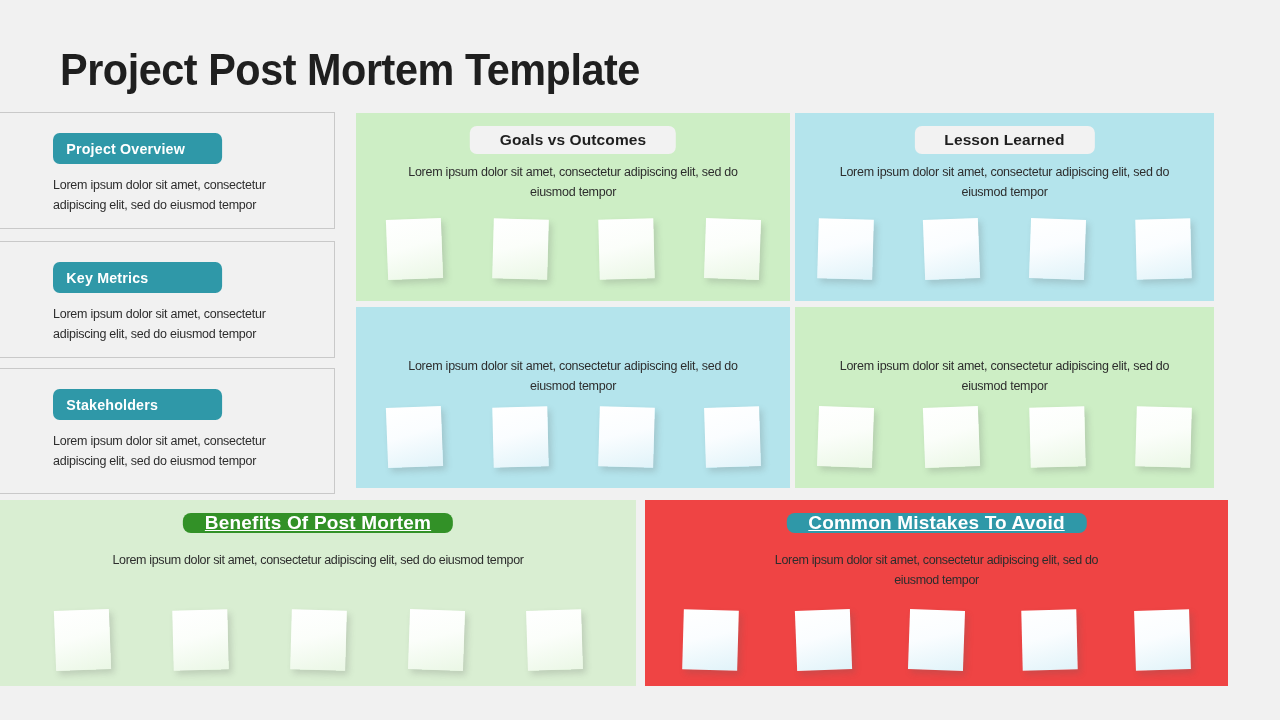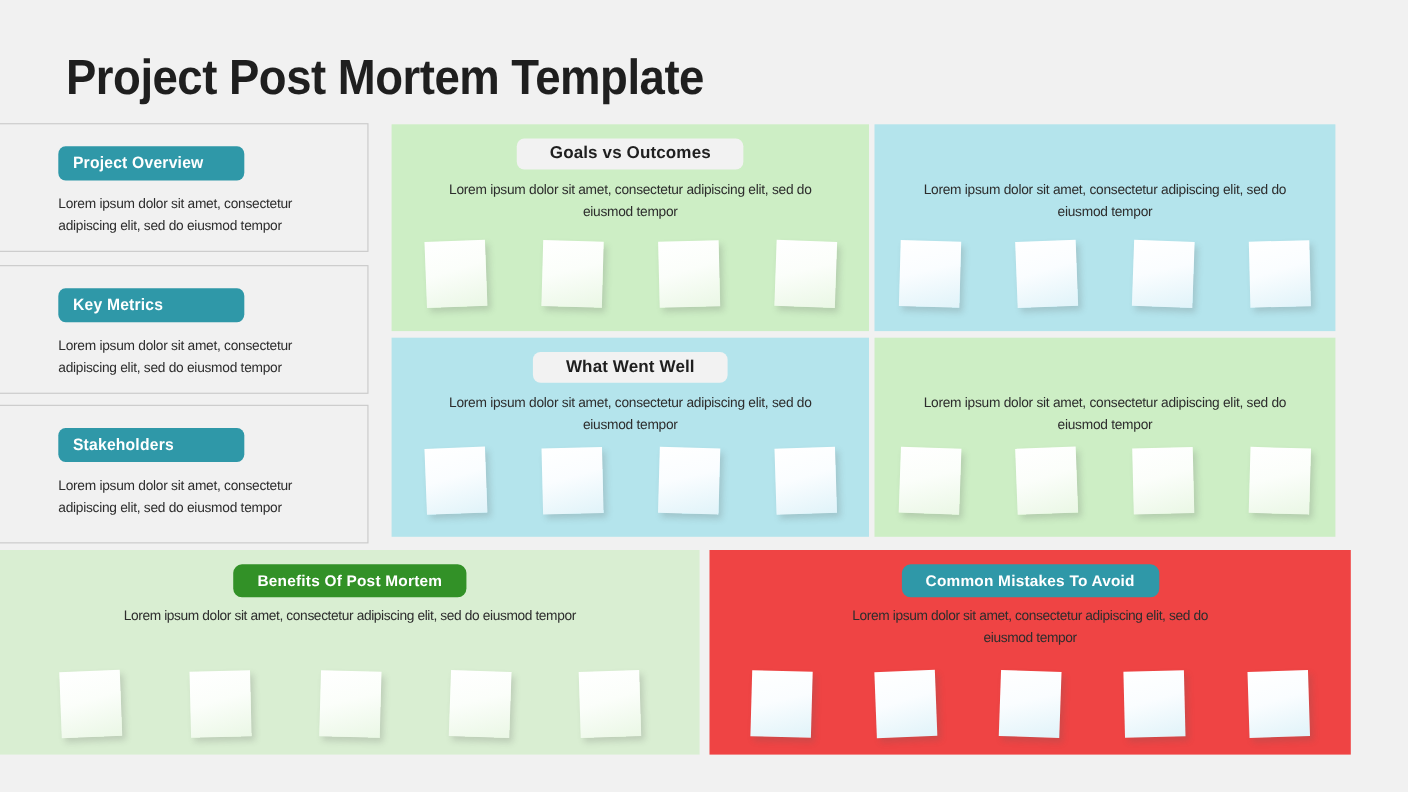--- a/index.html
+++ b/index.html
@@ -161,32 +161,33 @@
     overflow: hidden;
   }
   .bottom.b0 { left: 0px;   width: 636px; background: #d9eed2; }
   .bottom.b1 { left: 645px; width: 583px; background: #ef4444; }
 
   .bottom-badge {
     position: absolute;
     top: 13px;
     left: 50%;
     transform: translateX(-50%);
-    height: 30px;
+    height: 20px;
     padding: 0 22px;
     border-radius: 8px;
     display: flex;
     align-items: center;
     justify-content: center;
     color: #ffffff;
     font-family: "Liberation Sans Narrow", "Liberation Sans", sans-serif;
     font-weight: bold;
-    font-size: 14px;
+    font-size: 19px;
     letter-spacing: 0.2px;
     white-space: nowrap;
+    text-decoration: underline;
   }
   .bottom-badge.green { background: #329127; }
   .bottom-badge.teal  { background: #2f98a8; }
 
   .bottom-desc {
     position: absolute;
     top: 50px;
     left: 0;
     width: 100%;
     text-align: center;
@@ -229,31 +230,31 @@
   <div class="quad-desc">Lorem ipsum dolor sit amet, consectetur adipiscing elit, sed do eiusmod tempor</div>
   <div class="notes-row">
     <div class="note green r1"></div>
     <div class="note green r2"></div>
     <div class="note green r3"></div>
     <div class="note green r4"></div>
   </div>
 </div>
 
 <div class="quad q1">
+  <div class="quad-head">Lesson Learned</div>
   <div class="quad-desc">Lorem ipsum dolor sit amet, consectetur adipiscing elit, sed do eiusmod tempor</div>
   <div class="notes-row">
     <div class="note blue r2"></div>
     <div class="note blue r1"></div>
     <div class="note blue r4"></div>
     <div class="note blue r3"></div>
   </div>
 </div>
 
 <div class="quad q2">
-  <div class="quad-head">What Went Well</div>
   <div class="quad-desc">Lorem ipsum dolor sit amet, consectetur adipiscing elit, sed do eiusmod tempor</div>
   <div class="notes-row">
     <div class="note blue r1"></div>
     <div class="note blue r3"></div>
     <div class="note blue r2"></div>
     <div class="note blue r5"></div>
   </div>
 </div>
 
 <div class="quad q3">

